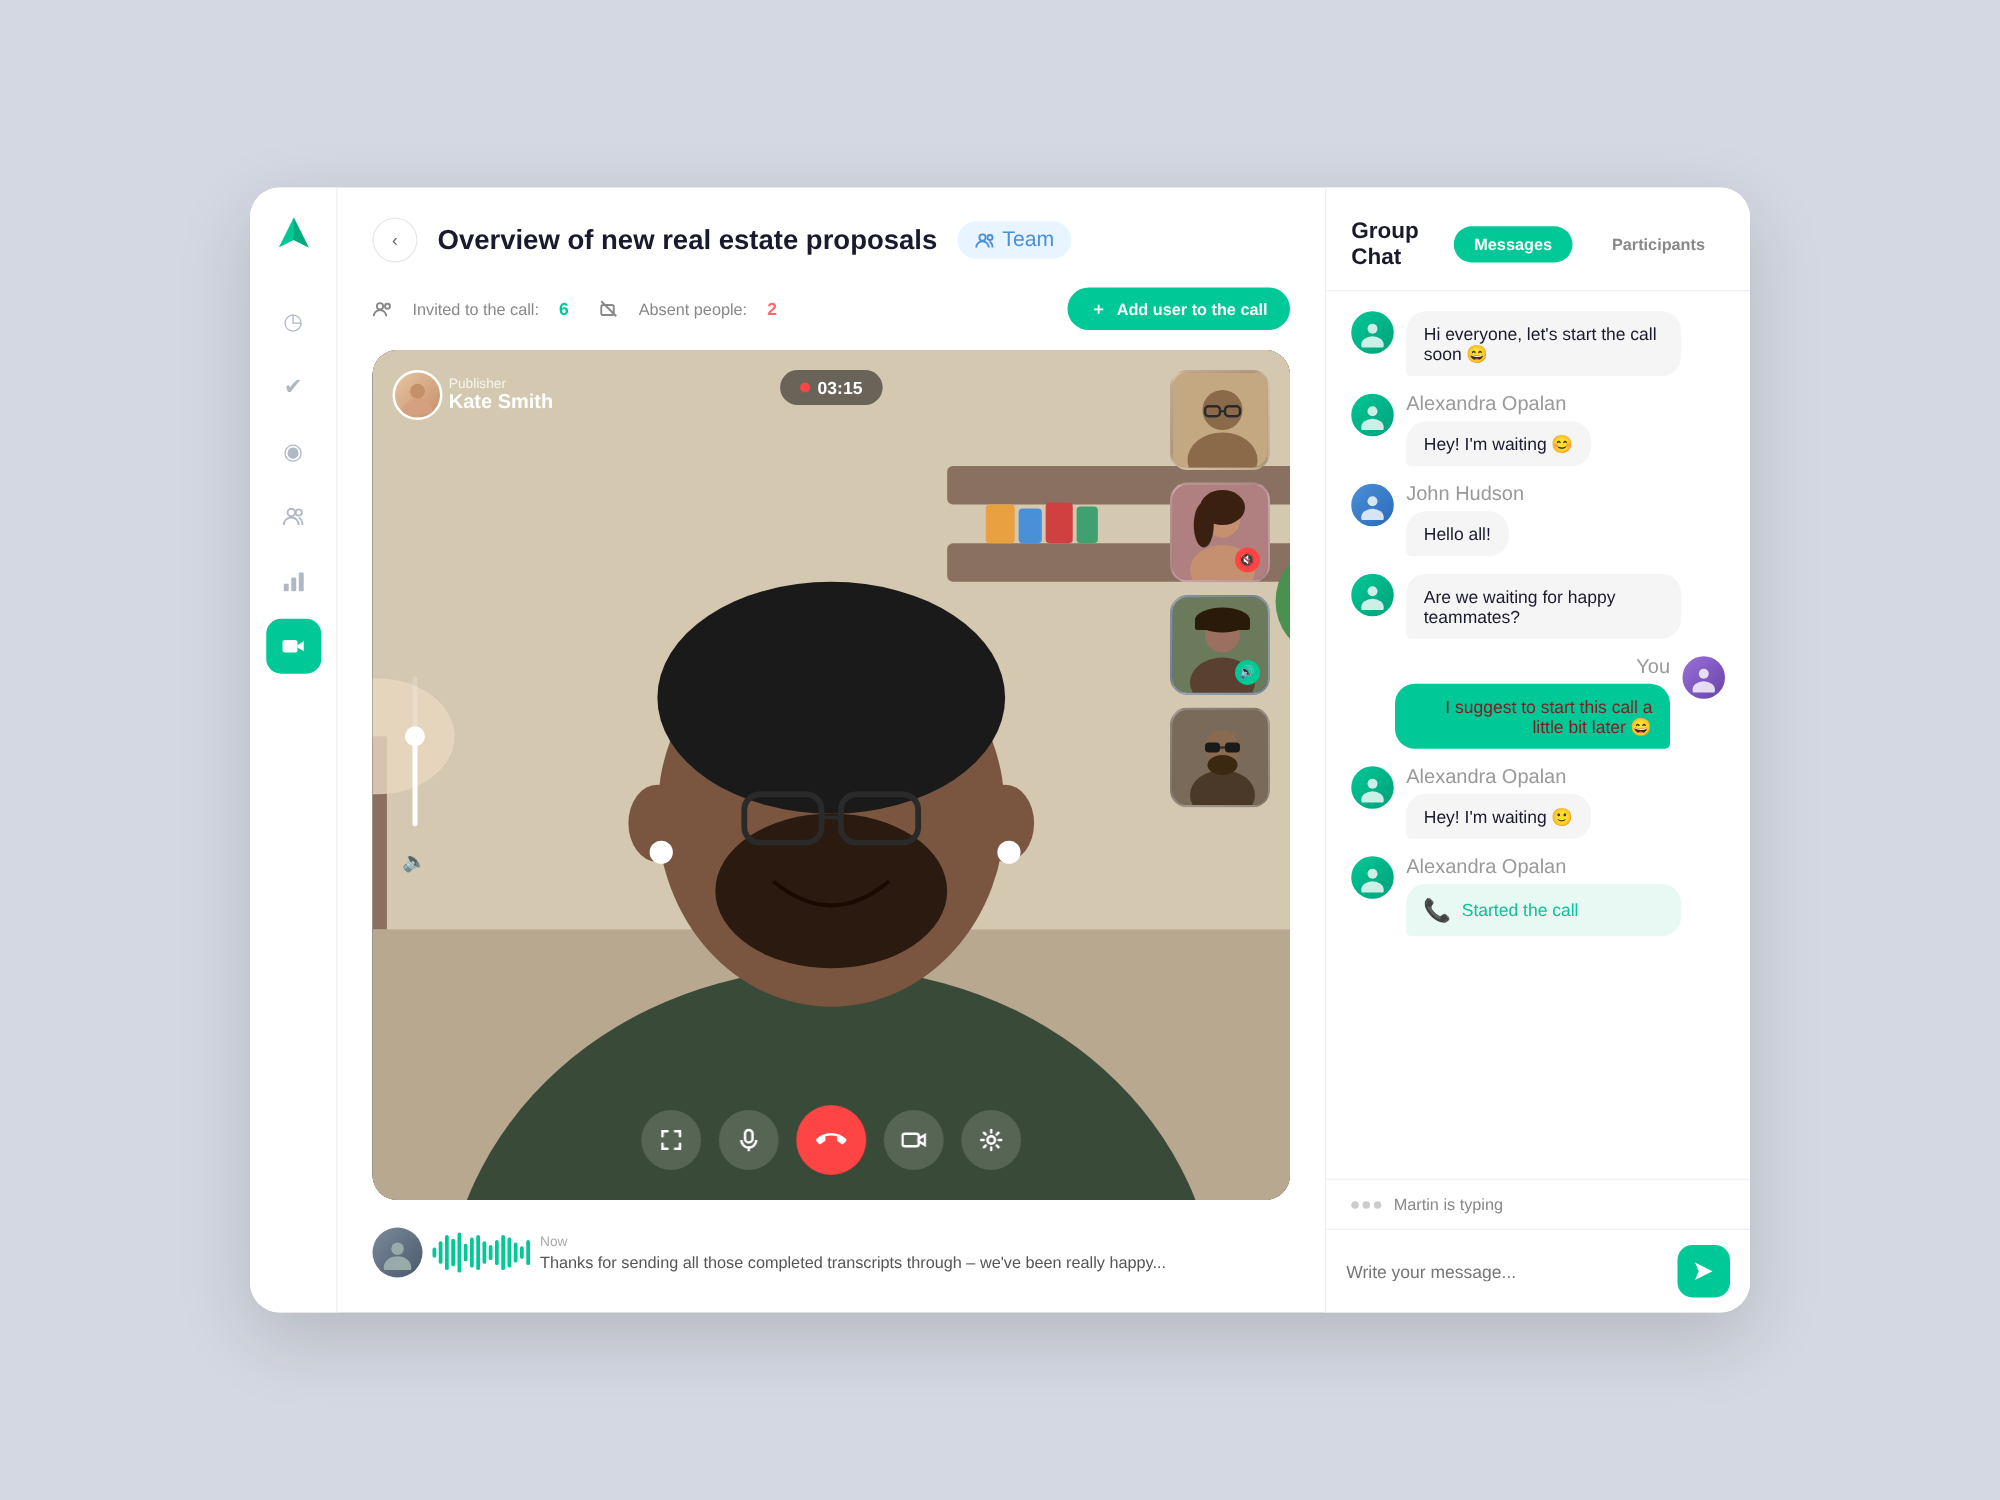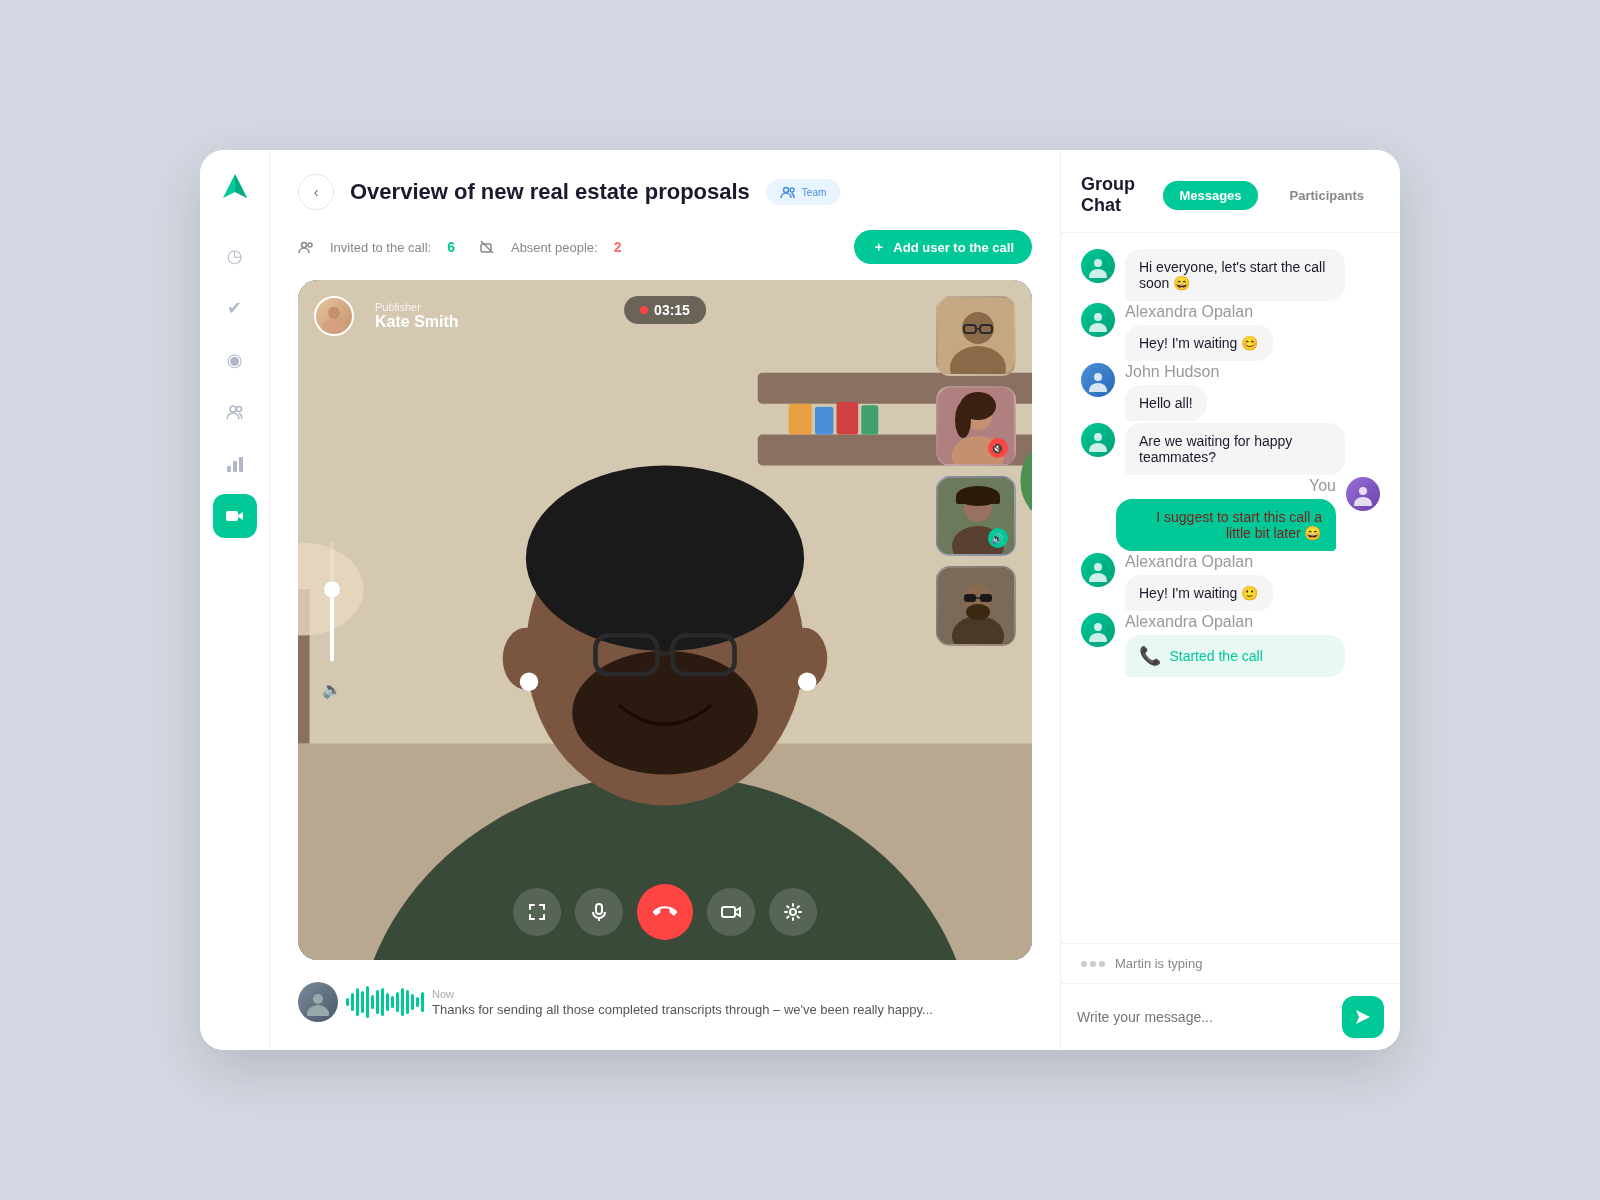--- a/index.html
+++ b/index.html
@@ -79,21 +79,21 @@
     .page-title {
       font-size: 22px;
       font-weight: 700;
       color: #1a1a2e;
     }
     .team-badge {
       background: #e8f4ff;
       color: #4a90d9;
       border-radius: 20px;
       padding: 5px 14px;
-      font-size: 10px;
+      font-size: 17px;
       font-weight: 500;
       display: flex;
       align-items: center;
       gap: 6px;
     }
     .call-meta {
       display: flex;
       align-items: center;
       gap: 24px;
       margin-bottom: 16px;
@@ -144,21 +144,21 @@
       align-items: center;
       justify-content: center;
       position: relative;
     }
     .video-overlay-text {
       position: absolute;
       top: 16px;
       left: 16px;
       display: flex;
       align-items: center;
-      gap: 21px;
+      gap: 5px;
     }
     .publisher-avatar {
       width: 40px;
       height: 40px;
       border-radius: 50%;
       background: linear-gradient(135deg, #e8c4a0, #c4906a);
       border: 2px solid #fff;
       overflow: hidden;
       display: flex;
       align-items: center;
@@ -396,21 +396,21 @@
     .chat-tab.active {
       background: #00c896;
       color: #fff;
     }
     .messages-area {
       flex: 1;
       overflow-y: auto;
       padding: 16px 20px;
       display: flex;
       flex-direction: column;
-      gap: 2px;
+      gap: 14px;
     }
     .message-group {
       display: flex;
       gap: 10px;
       align-items: flex-start;
     }
     .msg-avatar {
       width: 34px;
       height: 34px;
       border-radius: 50%;

